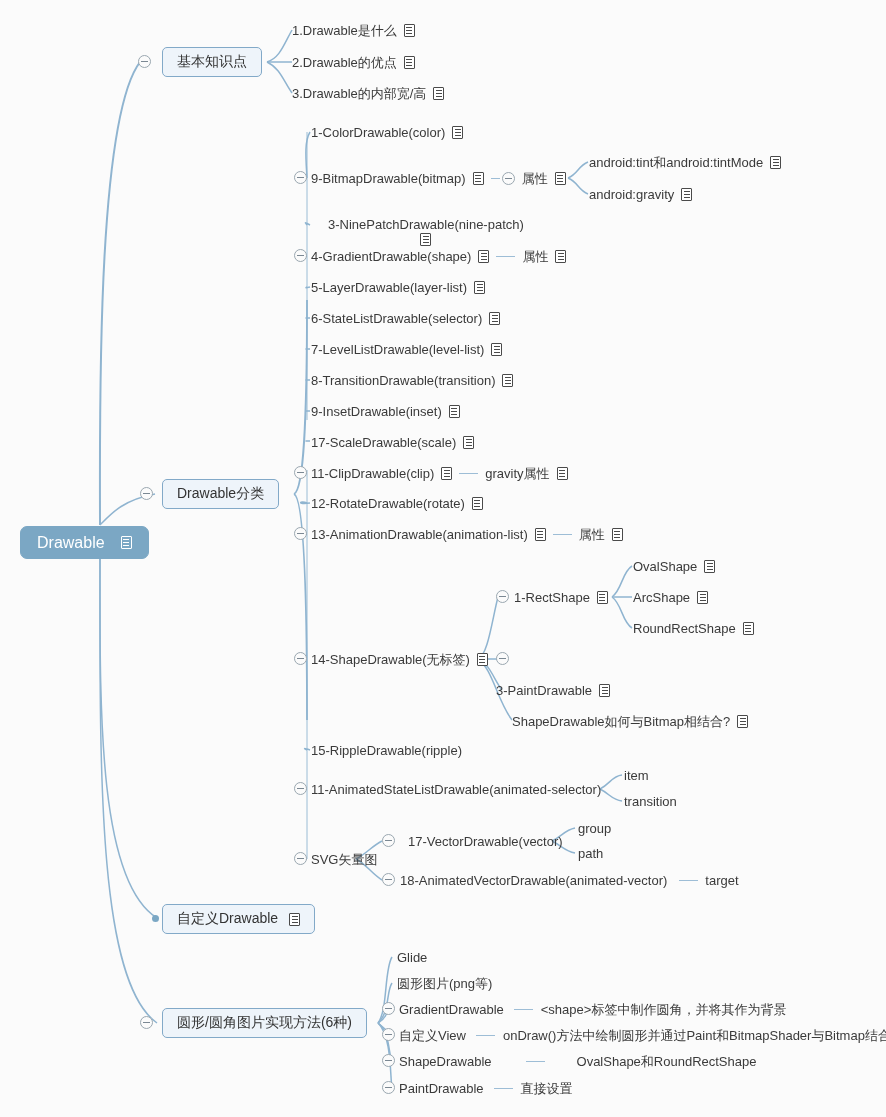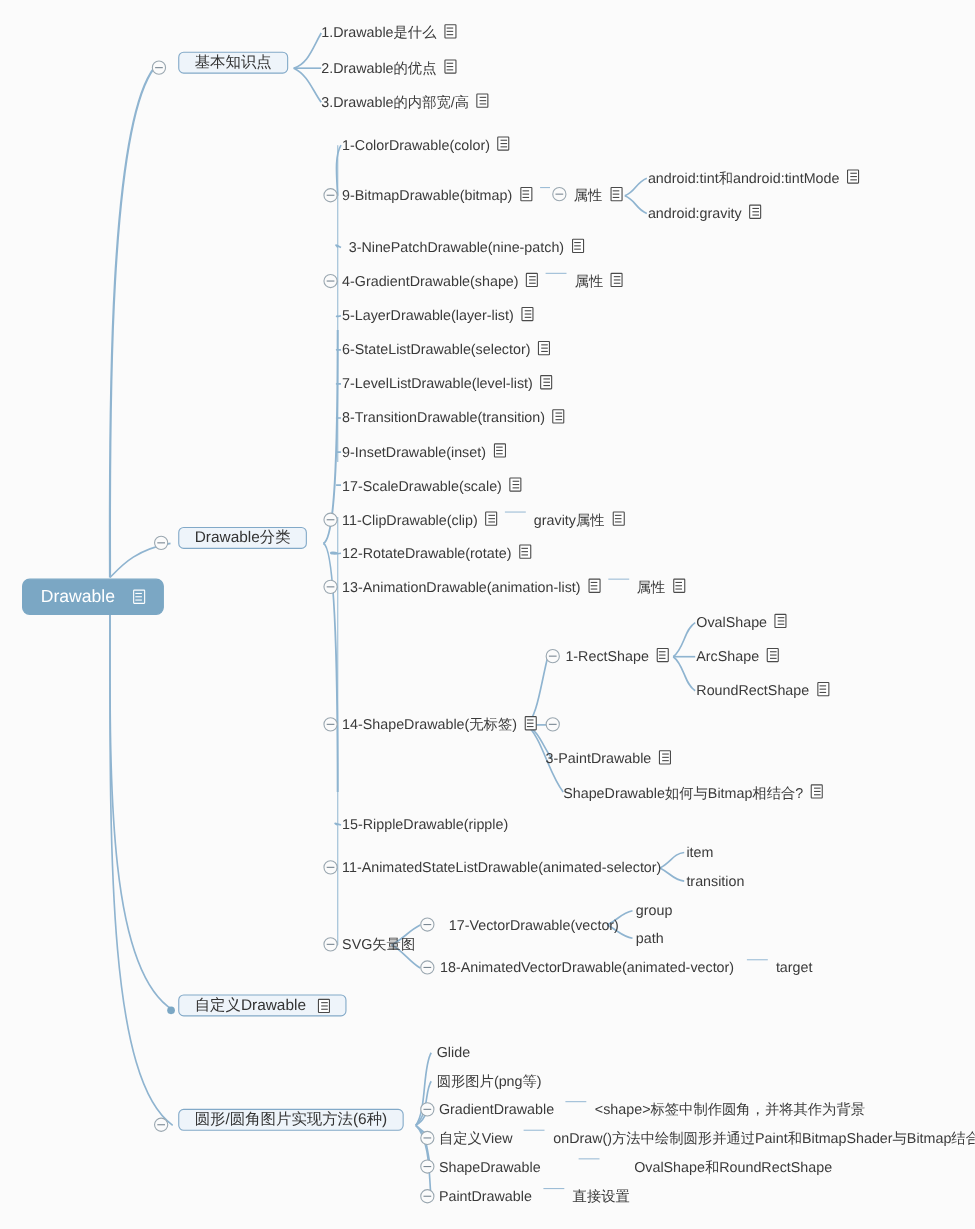--- a/index.html
+++ b/index.html
@@ -15,38 +15,39 @@
   svg.edges { position: absolute; left: 0; top: 0; width: 886px; height: 1117px; pointer-events: none; }
 
   
   .node {
     position: absolute;
     white-space: nowrap;
     font-size: 13px;
     color: #3a3a3a;
     line-height: 16px;
     display: flex;
+    align-items: center;
     height: 17px;
   }
   .node .lbl { display: inline-block; }
 
   
   .boxnode {
     position: absolute;
     white-space: nowrap;
     background: #eef4fa;
     border: 1px solid #82a9c8;
     border-radius: 5px;
     color: #333;
     font-size: 14px;
     display: flex;
     align-items: center;
     justify-content: center;
     padding: 0 14px;
-    height: 20px;
+    height: 30px;
     gap: 11px;
   }
   
   .rootnode {
     position: absolute;
     white-space: nowrap;
     background: #7ba7c4;
     border: 1px solid #7ba7c4;
     border-radius: 7px;
     color: #ffffff;
@@ -238,21 +239,21 @@
     <span class="lbl">android:tint和android:tintMode</span>
     <span class="gapS"></span>
       <span class="note-ico"></span>
   </div>
   <div class="node" style="left:589px; top:186px;">
     <span class="lbl">android:gravity</span>
     <span class="gapS"></span>
       <span class="note-ico"></span>
   </div>
 
-  <div class="node" style="left:317px; top:217px;">
+  <div class="node" style="left:328px; top:217px;flex-direction:column;">
     <span class="lbl">3-NinePatchDrawable(nine-patch)</span>
     <span class="gapS"></span>
       <span class="note-ico"></span>
   </div>
 
   <div class="toggle" style="left:294px; top:249px;"></div>
   <div class="node" style="left:311px; top:248px;">
     <span class="lbl">4-GradientDrawable(shape)</span>
     <span class="gapS"></span>
       <span class="note-ico"></span>

